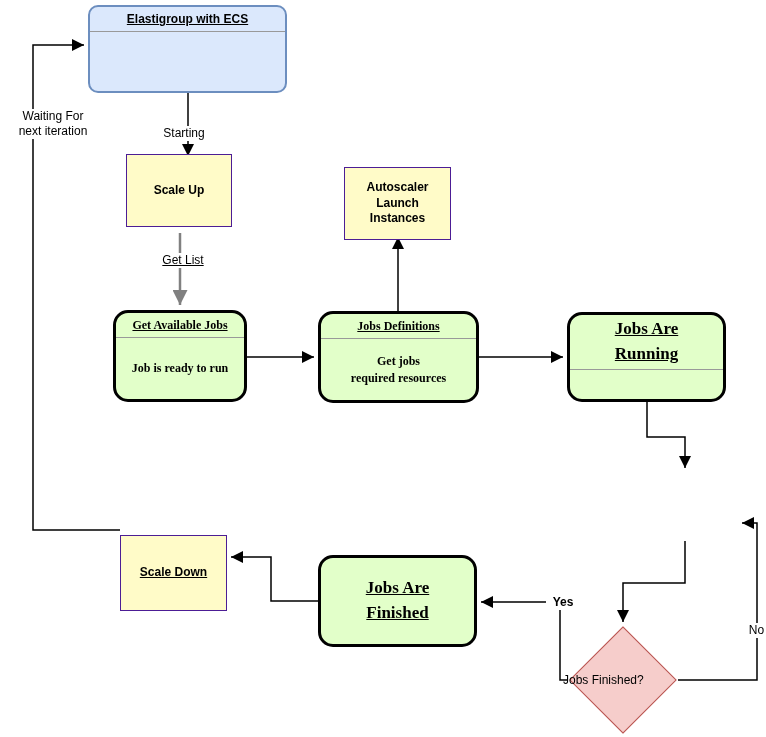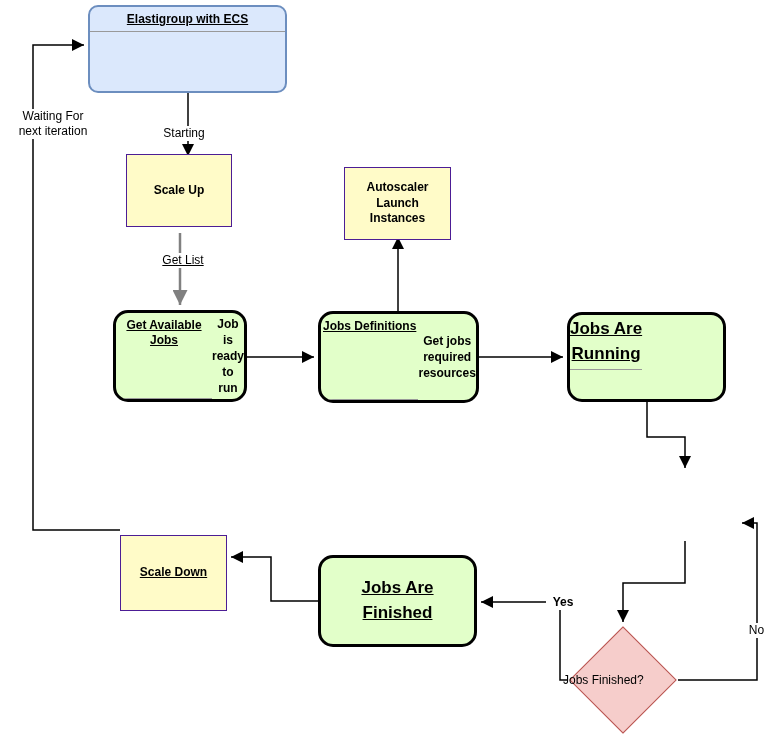--- a/index.html
+++ b/index.html
@@ -11,21 +11,21 @@
   .edge{fill:none;stroke:var(--line,#000);stroke-width:1.5;}
   .edge.gray{stroke:var(--gray-line,#808080);stroke-width:2.5;}
   .node{position:absolute;box-sizing:border-box;font-weight:bold;text-align:center;}
   .rect-yellow{
     background:var(--yellow-fill,#FFFBC8);border:1px solid #4c1d95;
     display:flex;align-items:center;justify-content:center;
     font-size:12px;line-height:1.3;white-space:pre-line;margin-top:7px;
   }
   .round-green{
     background:var(--green-fill,#E2FFC9);border:3px solid #000;border-radius:15px;
-    display:flex;flex-direction:row;overflow:hidden;
+    display:flex;flex-direction:column;overflow:hidden;font-family:Liberation Serif, serif;
   }
   .round-blue{
     background:var(--blue-fill,#DBE8FC);border:2.5px solid var(--blue-border,#6C8EBF);
     border-radius:10px;display:flex;flex-direction:column;overflow:hidden;
   }
   .node .title{
     font-size:12px;text-decoration:underline;border-bottom:1px solid var(--divider,#999);
     padding:5px 2px 4px;white-space:pre-line;line-height:1.25;
   }
   .node .body{

